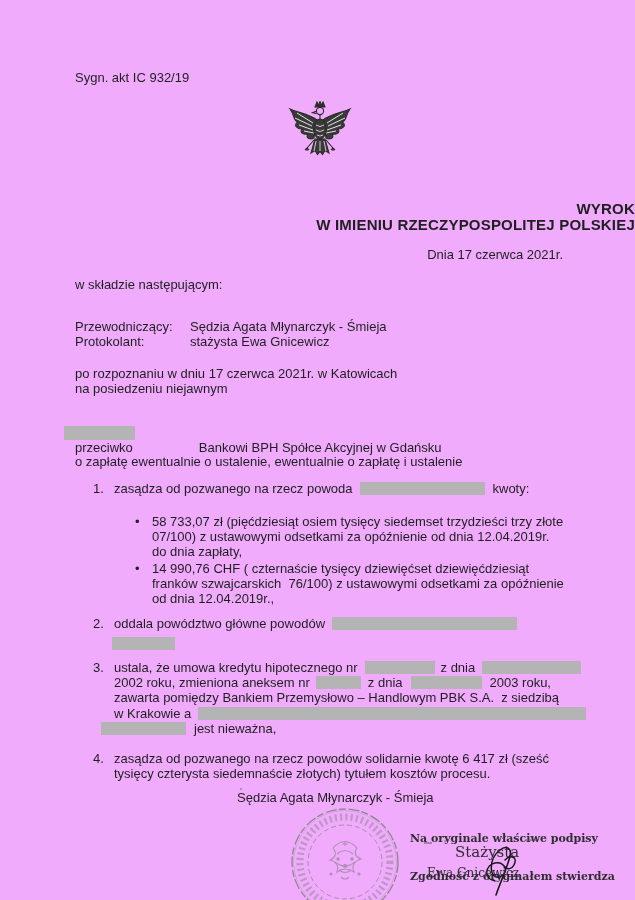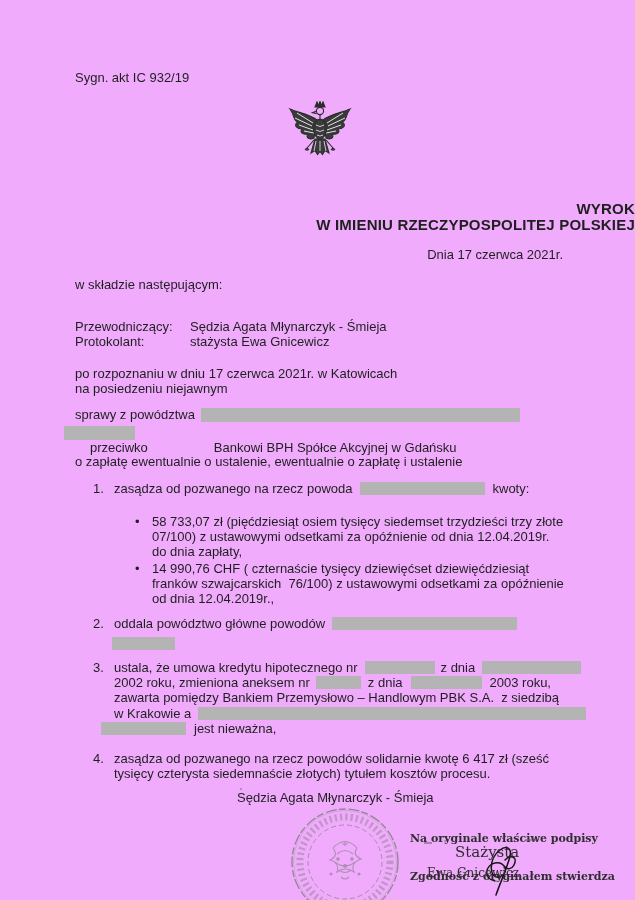--- a/index.html
+++ b/index.html
@@ -77,28 +77,23 @@
       <span class="plabel">Protokolant:</span>
       <span>stażysta Ewa Gnicewicz</span>
     </div>
   </div>
 
   <div class="abs" style="left:75px;top:366px;">
     <div class="line">po rozpoznaniu w dniu 17 czerwca 2021r. w Katowicach</div>
     <div class="line">na posiedzeniu niejawnym</div>
   </div>
 
-  <div class="abs flexline" style="left:75px;top:407px;">
-    <span>sprawy z powództwa</span>
-    <span class="gap6"></span>
-    <span class="redact" style="width: 319px; height: 14px; background: rgb(180, 180, 180);"></span>
-  </div>
   <span class="abs redact" style="left: 64px; top: 426px; width: 71px; height: 14px; background: rgb(180, 180, 180);"></span>
 
-  <div class="abs flexline" style="left:90px;top:440px;gap:28px;">
+  <div class="abs flexline" style="left:75px;top:440px;gap:28px;">
     <span>przeciwko</span>
     <span class="gap10"></span>
     <span>Bankowi BPH Spółce Akcyjnej w Gdańsku</span>
   </div>
   <div class="abs line" style="left:75px;top:454px;">o zapłatę ewentualnie o ustalenie, ewentualnie o zapłatę i ustalenie</div>
 
   <div class="item" style="left:93px;top:481px;">
     <span class="no">1.</span>
     <div class="flexline">
       <span>zasądza od pozwanego na rzecz powoda</span>

